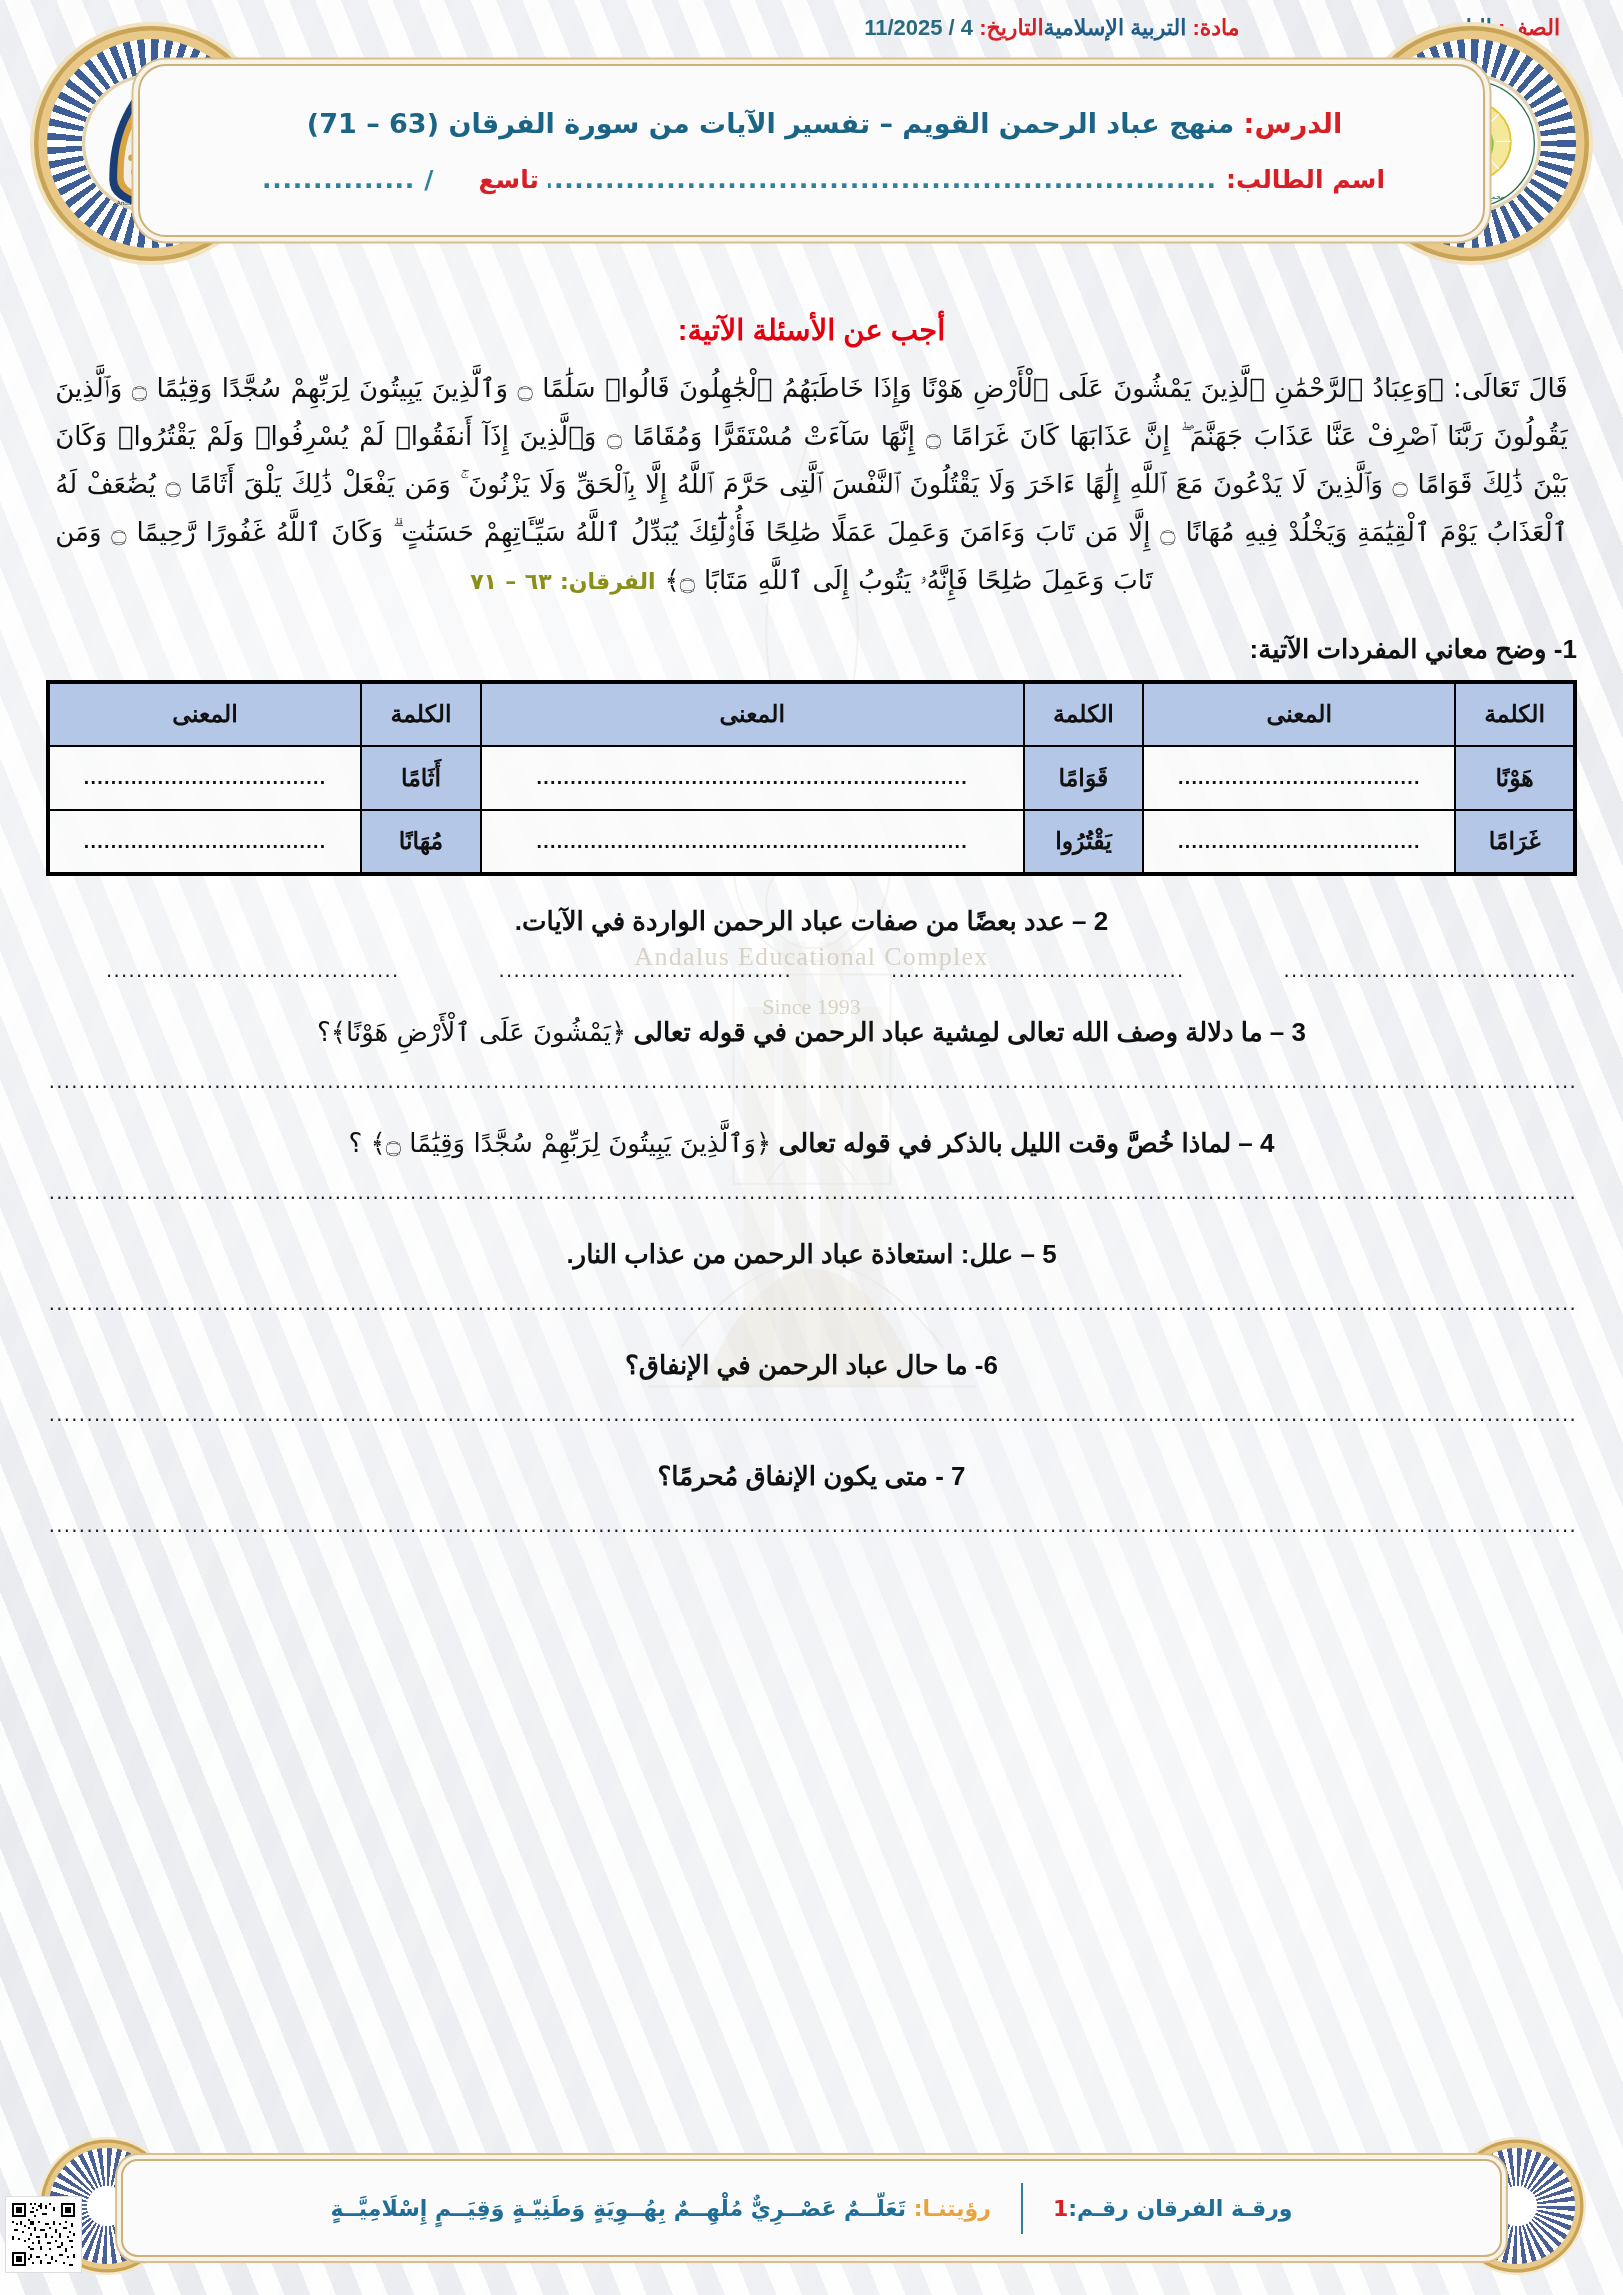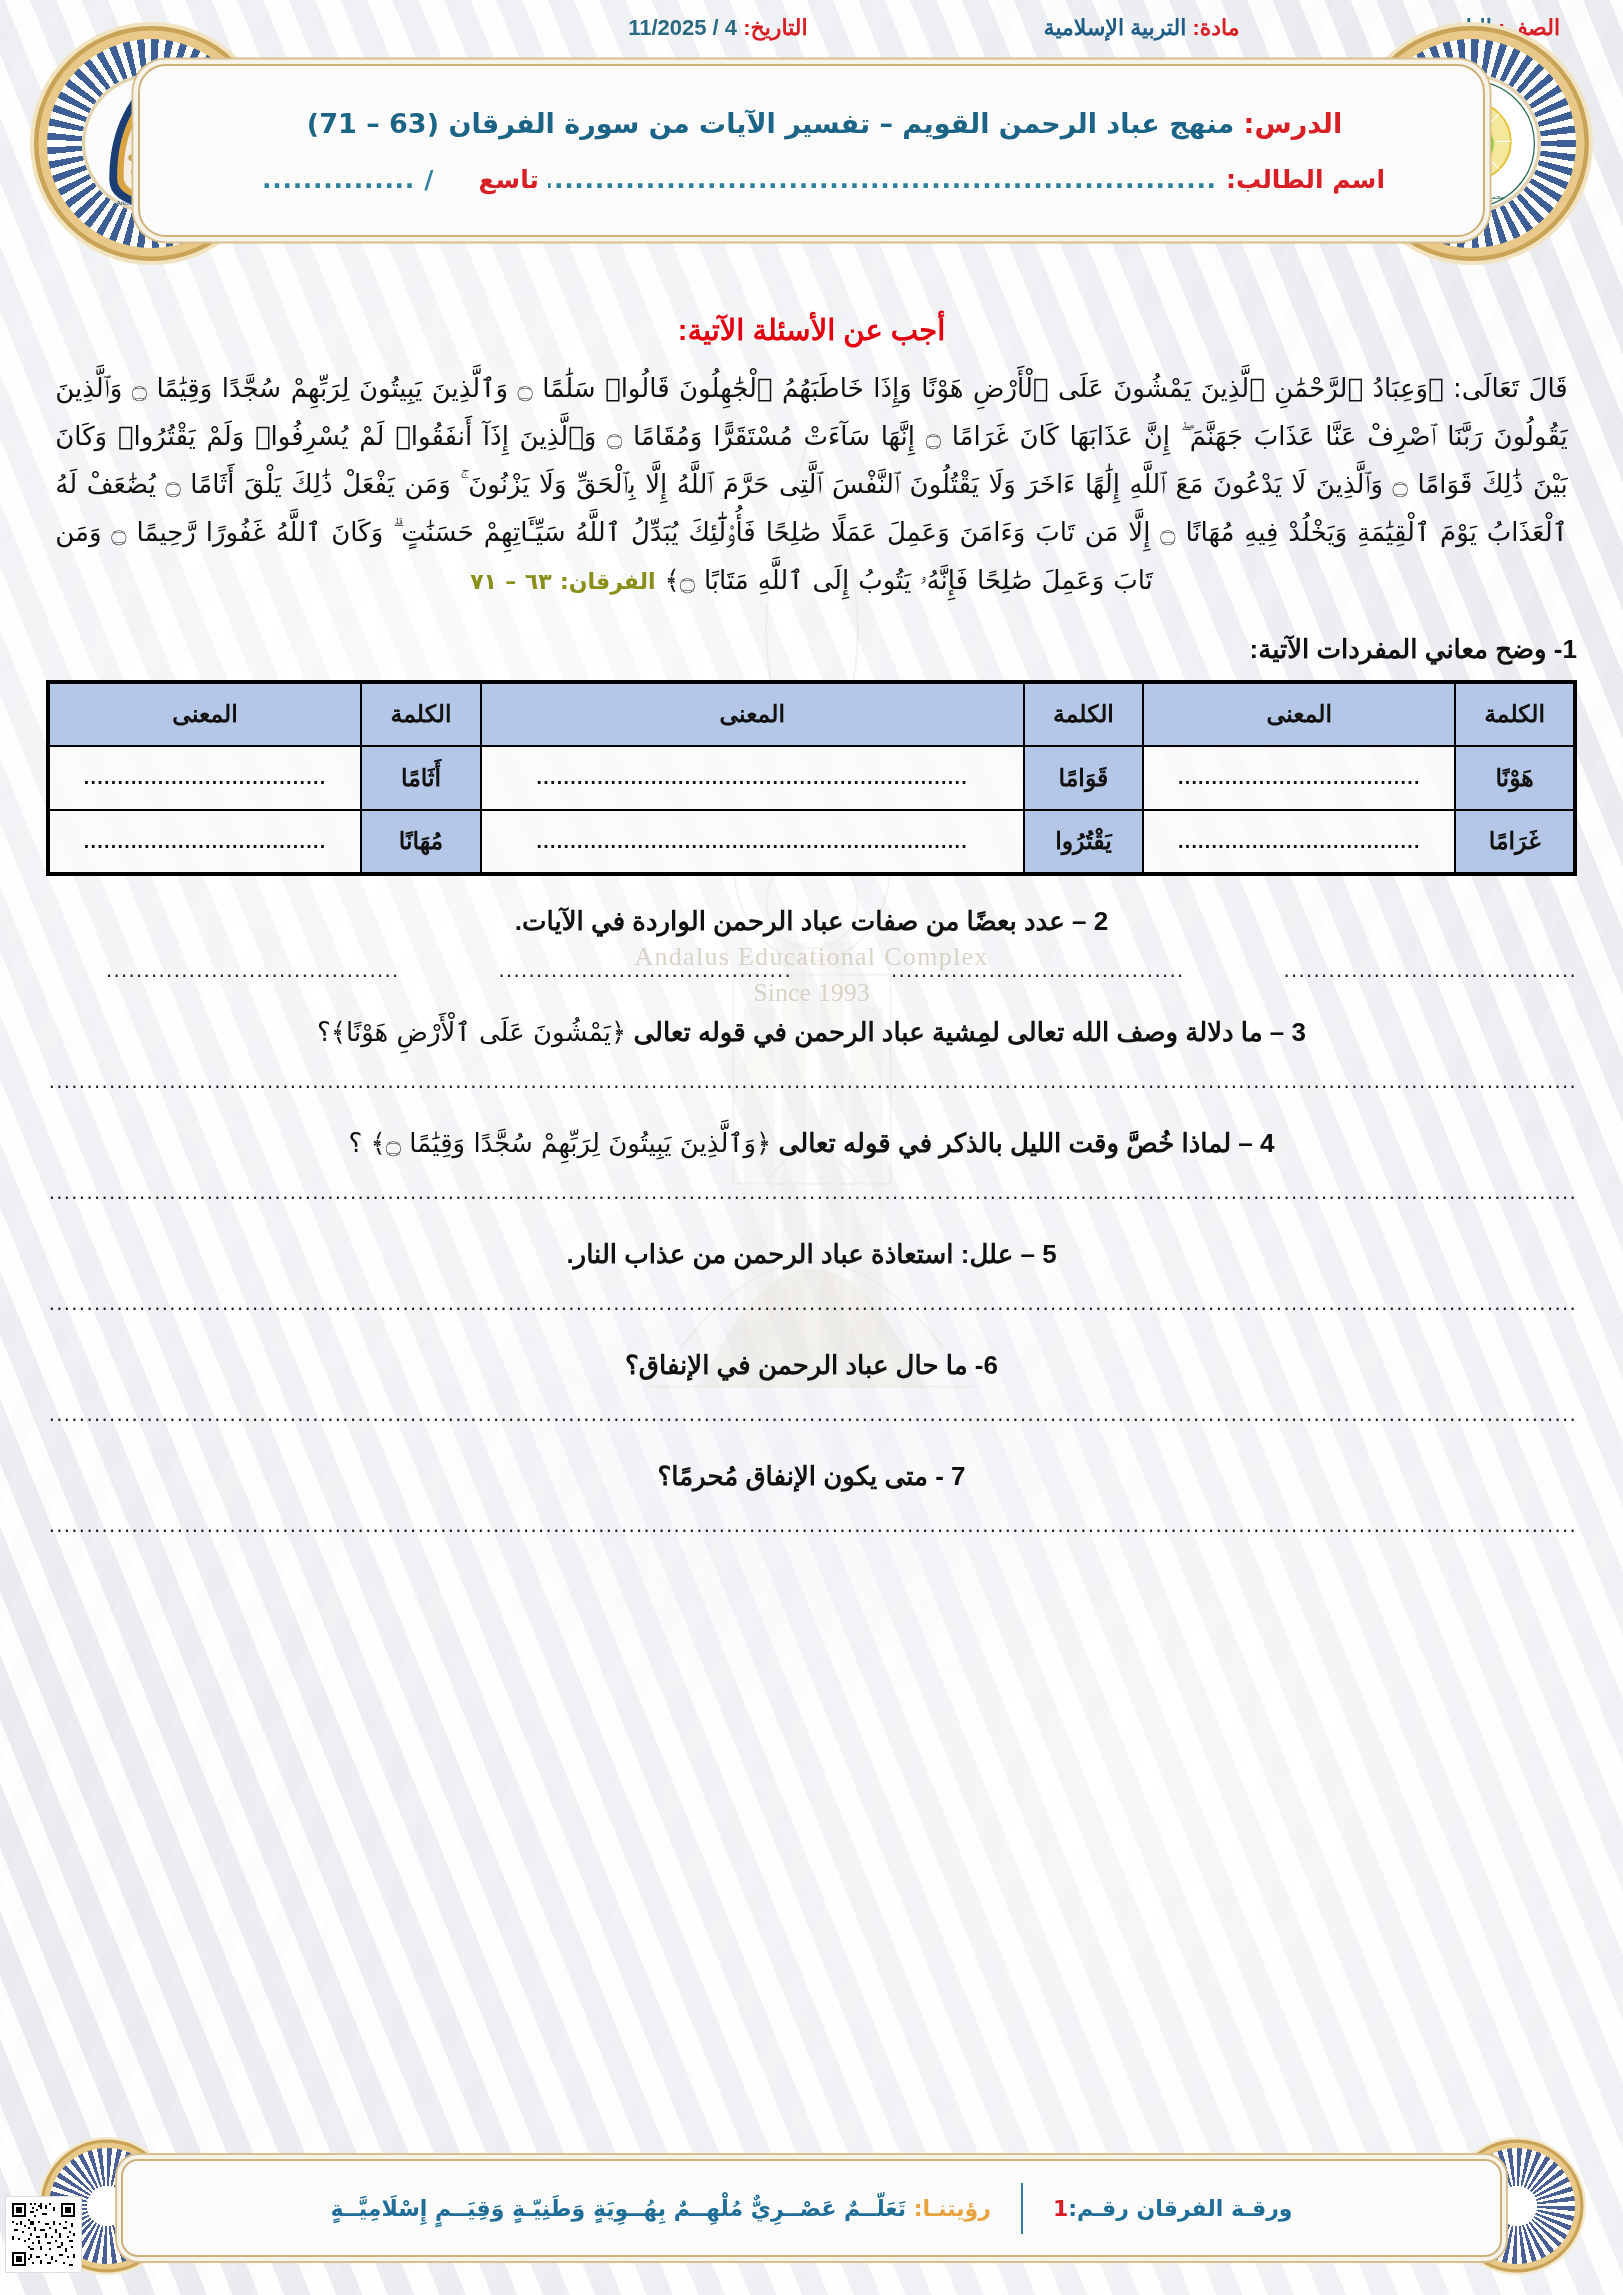--- a/index.html
+++ b/index.html
@@ -41,40 +41,40 @@
   .wm-text {
     position: absolute; left: 50%; top: 942px;
     transform: translateX(-50%);
     text-align: center;
     color: #cfc6b6;
     opacity: .75;
     pointer-events: none;
     font-family: "Liberation Serif", serif;
   }
   .wm-text .l1 { font-size: 26px; letter-spacing: 1.3px; }
-  .wm-text .l2 { font-size: 26px; margin-top: 6px; }
+  .wm-text .l2 { font-size: 22px; margin-top: 22px; }
 
   
   .topline {
     position: absolute; top: 9.2px; left: 0; right: 0;
     height: 37px;
     display: flex; flex-direction: row;
     align-items: center;
     justify-content: flex-start;
     padding: 0 63px;
     gap: 0;
     direction: rtl;
     white-space: nowrap;
   }
   .topline .cell { font-size: 22px; font-weight: 700; font-family: "Liberation Sans", sans-serif; }
   .lbl-red { color: #d81f26; }
   .lbl-teal { color: #2a6a80; }
   .lbl-blue { color: #1f5c86; }
   .t-grade { margin-left: 196px; }
-  .t-subject { margin-left: 236px; }
+  .t-subject { }
 
   .header-frame {
     position: absolute;
     top: 39px; left: 42px; right: 42px;
     height: 216px;
   }
   
   .medallion {
     position: absolute; top: 0;
     width: 209px; height: 209px;

